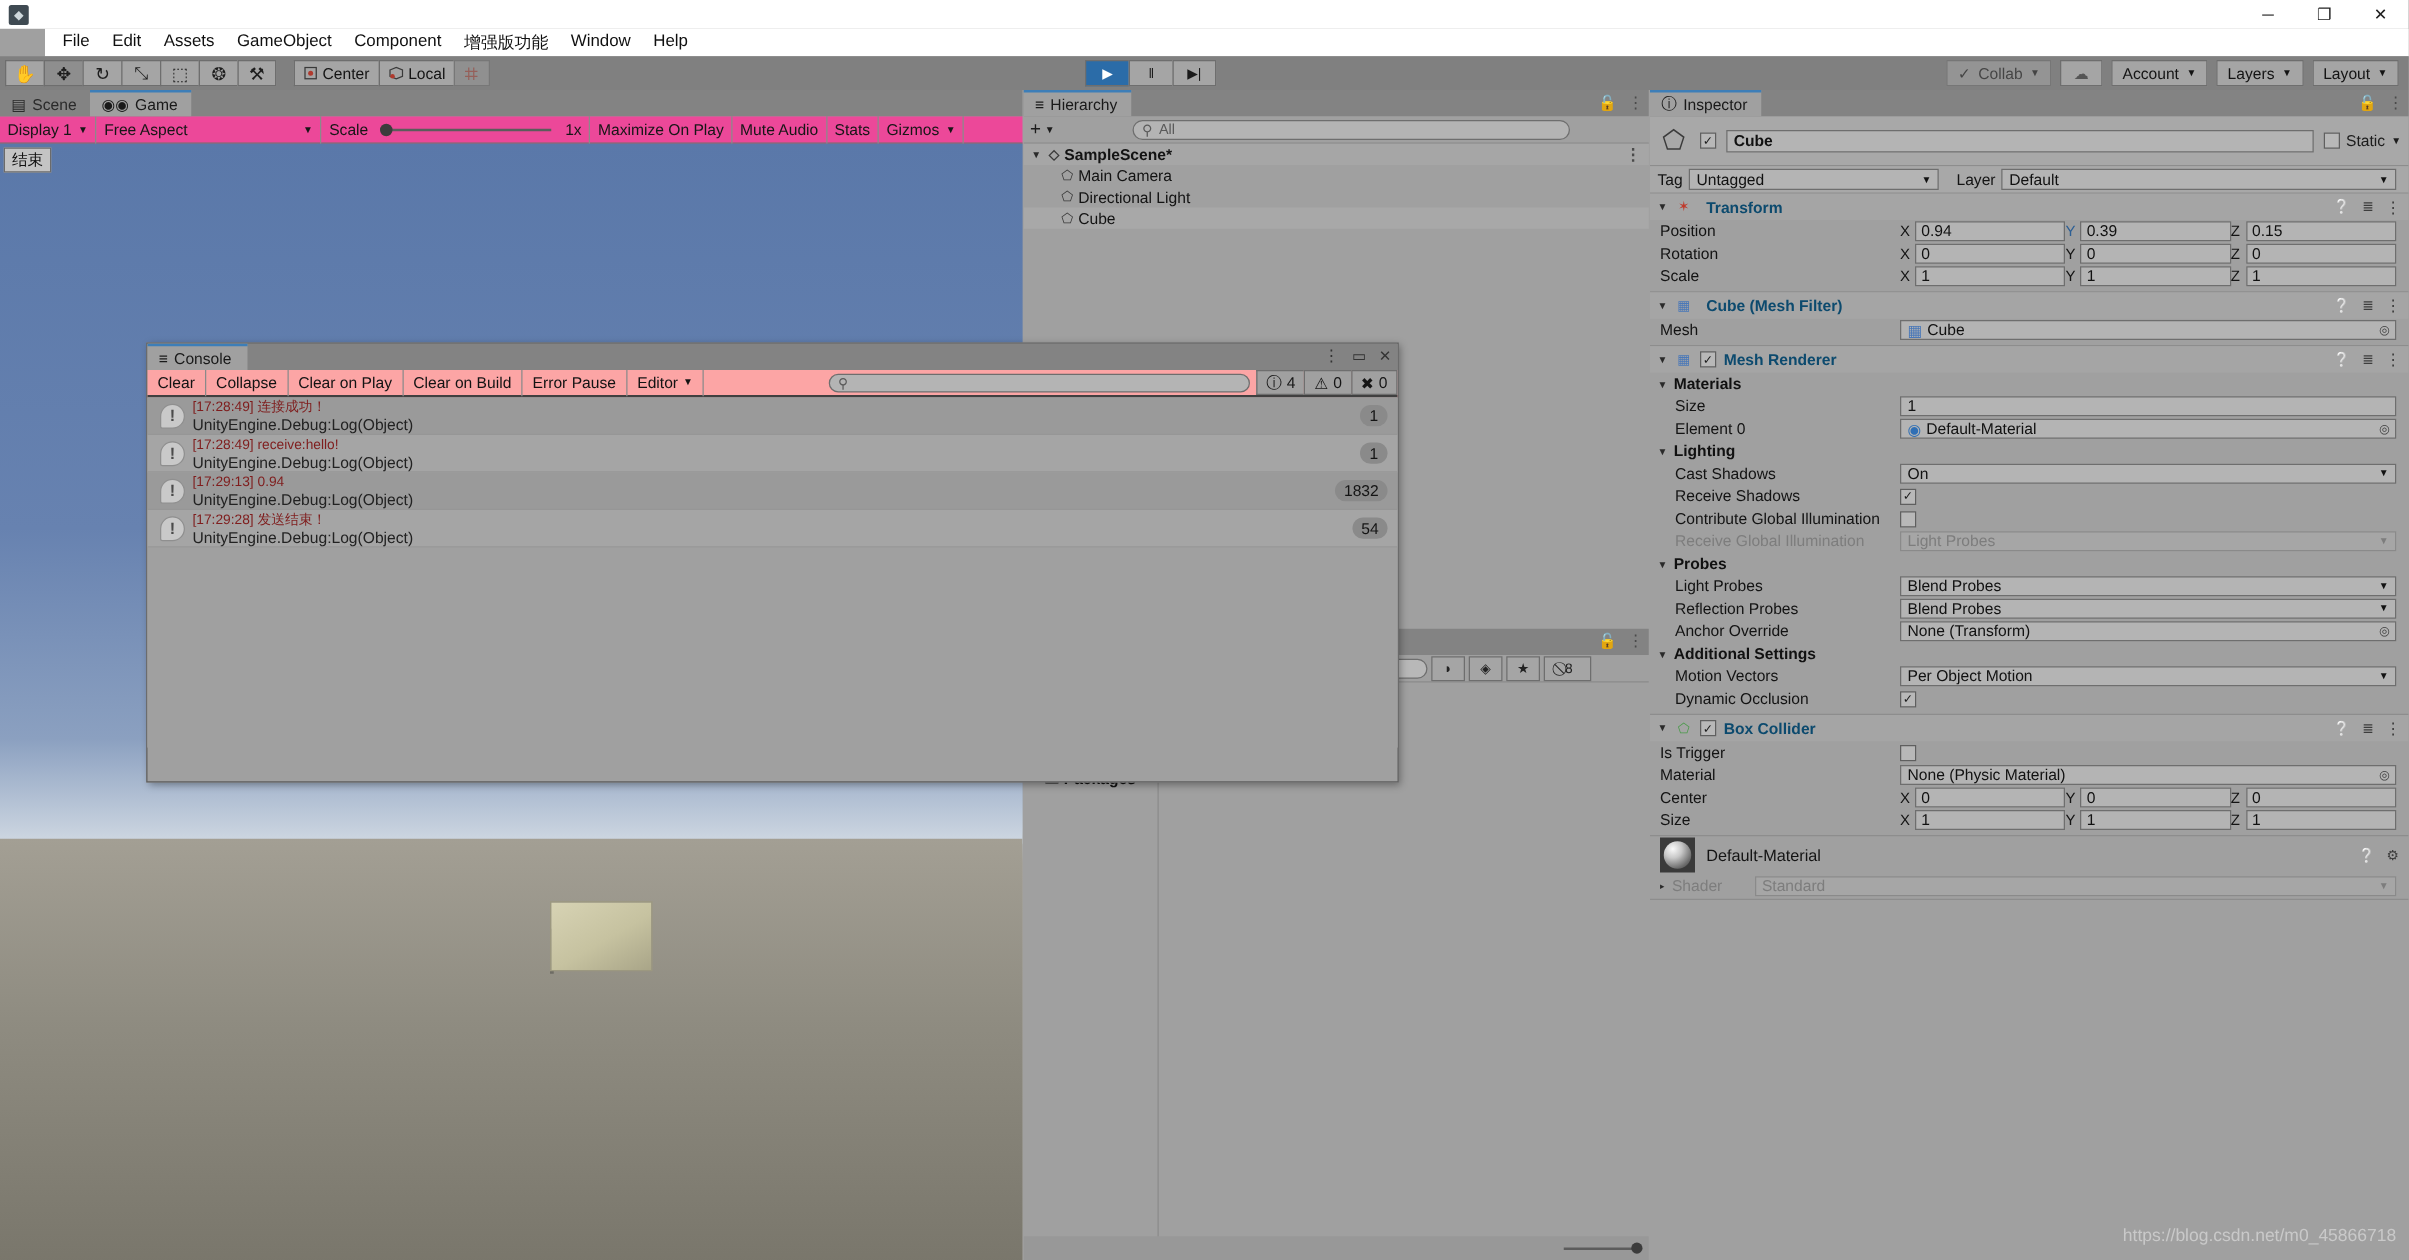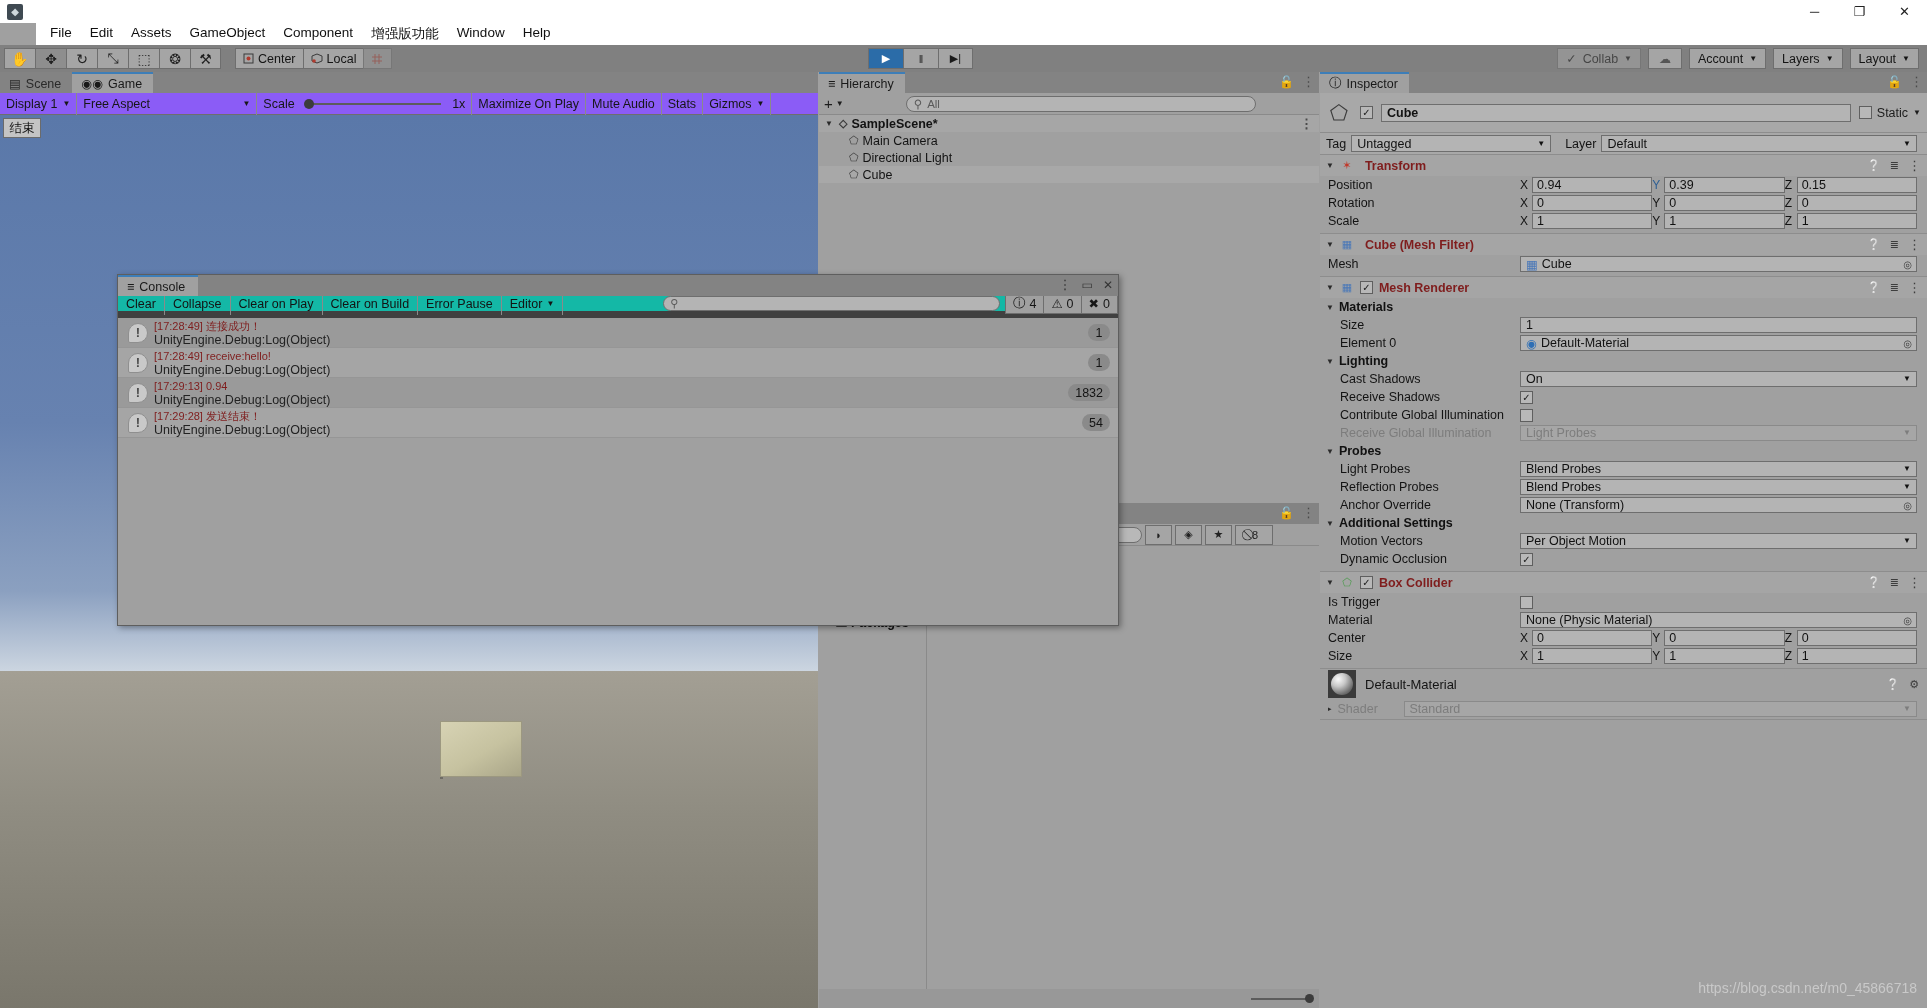--- a/index.html
+++ b/index.html
@@ -98,21 +98,21 @@
   .panel-tab.inactive { background: #838383; border-top: 2px solid transparent; color: #2a2a2a; }
   .tabrow-right {
     position: absolute; right: 4px; top: 3px; display: flex; align-items: center; gap: 8px;
     color: #4a4a4a; font-size: 12px;
   }
   .kebab { letter-spacing: 0; font-size: 13px; line-height: 10px; }
 
   
   #gameview { left: 0; top: 72px; width: 818px; height: 936px; background: #a0a0a0; }
   .game-toolbar {
-    height: 22px; background: #8b5cf6; display: flex; align-items: center;
+    height: 22px; background: #ec4899; display: flex; align-items: center;
     border-bottom: 1px solid #6e6e6e;
   }
   .gt-cell {
     height: 22px; display: flex; align-items: center; padding: 0 6px;
     font-size: 12.5px; color: #161616; border-right: 1px solid #8a8a8a;
     white-space: nowrap; gap: 5px;
   }
   .gt-scale { width: 215px; justify-content: space-between; }
   .slider-track {
     flex: 1; height: 2px; background: #5c5c5c; margin: 0 6px; position: relative;
@@ -259,21 +259,21 @@
   .dd .caret { position: absolute; right: 5px; font-size: 8px; }
 
   .comp {
     border-bottom: 1px solid #8d8d8d; background: #a0a0a0;
   }
   .comp-head {
     height: 21px; display: flex; align-items: center; gap: 6px; padding: 0 6px;
     background: #a5a5a5; position: relative;
   }
   .comp-head .tri { font-size: 8px; color: #2a2a2a; }
-  .comp-head .title { font-size: 12.5px; font-weight: bold; color: #7f1d1d; margin-left: 5px; }
+  .comp-head .title { font-size: 12.5px; font-weight: bold; color: #0c4a6e; margin-left: 5px; }
   .comp-head .tools {
     position: absolute; right: 6px; display: flex; align-items: center; gap: 9px;
     color: #3d3d3d; font-size: 11px;
   }
   .ico-badge {
     width: 14px; height: 14px; display: flex; align-items: center; justify-content: center;
     font-size: 11px;
   }
   .ico-mesh { color: #4a78b8; }
   .ico-axis { color: #c0392b; }
@@ -359,22 +359,22 @@
   .con-tab {
     height: 21px; padding: 0 13px 0 9px; background: #a0a0a0;
     display: flex; align-items: center; gap: 5px; font-size: 12.5px; color: #191919;
     border-top: 2px solid #3d7eb8;
   }
   .con-winbtns {
     position: absolute; right: 5px; top: 3px; display: flex; align-items: center; gap: 10px;
     color: #333; font-size: 12px;
   }
   .con-toolbar {
-    height: 22px; background: #14b8a6; display: flex; align-items: center;
-    border-bottom: 7px solid #404040;
+    height: 22px; background: #fca5a5; display: flex; align-items: center;
+    border-bottom: 2px solid #404040;
   }
   .con-btn {
     height: 22px; padding: 0 8px; display: flex; align-items: center; gap: 4px;
     font-size: 12.5px; color: #131313; border-right: 1px solid #8a8a8a;
     white-space: nowrap;
   }
   .con-search {
     width: 360px; height: 15px; background: #b4b4b4; border: 1px solid #6e6e6e;
     border-radius: 8px; margin-left: 100px; display: flex; align-items: center;
     padding: 0 6px; font-size: 11px; color: #5a5a5a;

